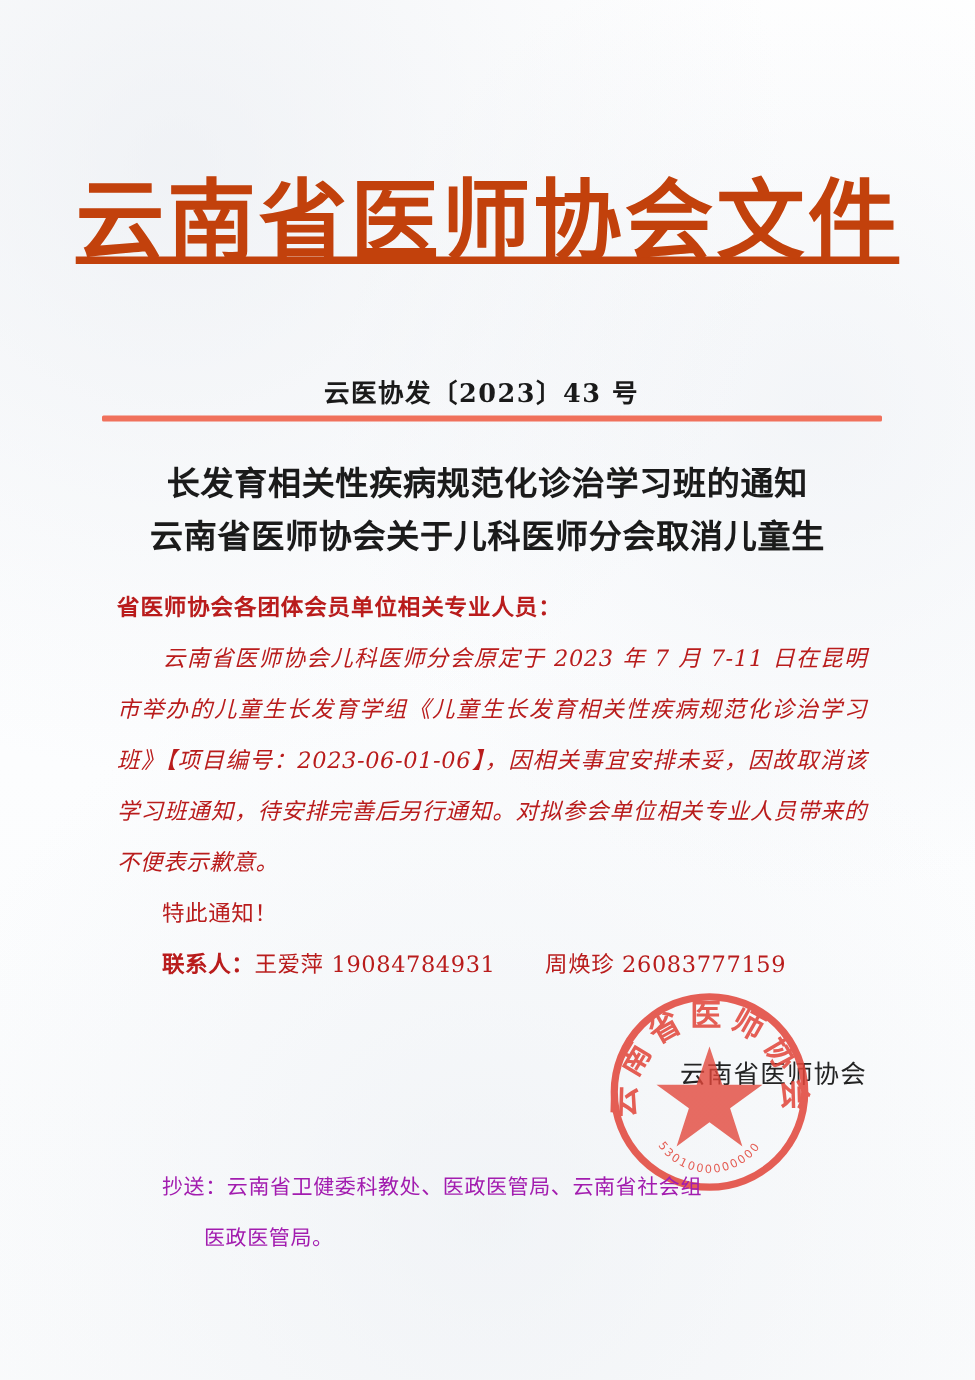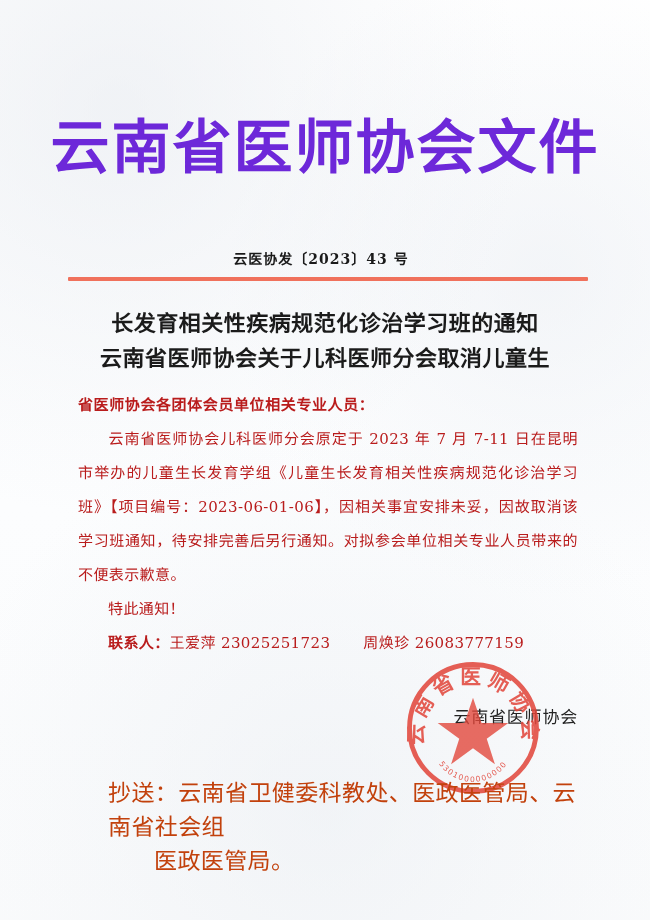--- a/index.html
+++ b/index.html
@@ -38,33 +38,34 @@
     left: 0;
     width: 650px;
     text-align: center;
   }
   #masthead-title {
     font-family: "DejaVu Serif", "Liberation Serif", serif;
     font-size: 59px;
     font-weight: 700;
     letter-spacing: 2px;
     line-height: 1;
-    color: #6d28d9;
+    color: #c2410c;
     white-space: nowrap;
+    text-decoration: underline;
   }
 
   
   #doc-number {
     position: absolute;
     top: 248px;
     left: 0;
     width: 642px;
     text-align: center;
     font-family: "DejaVu Serif", "Liberation Serif", serif;
-    font-size: 14px;
+    font-size: 17px;
     font-weight: 700;
     letter-spacing: 1px;
     color: #1a1a1a;
   }
 
   #red-rule {
     position: absolute;
     top: 277px;
     left: 68px;
     width: 520px;
@@ -101,20 +102,21 @@
     color: #b91c1c;
   }
   .salutation {
     font-weight: 700;
     letter-spacing: 0.6px;
   }
   .body-para {
     text-align: justify;
     text-justify: inter-character;
     letter-spacing: 0.4px;
+    font-style: italic;
   }
   .body-para .indent { display: inline-block; width: 2em; }
   .closing {
     letter-spacing: 0.4px;
   }
   .closing .indent { display: inline-block; width: 2em; }
   .contact-line {
     letter-spacing: 0.4px;
     white-space: nowrap;
   }
@@ -150,24 +152,24 @@
     pointer-events: none;
     opacity: 0.86;
   }
 
   
   #copyto-block {
     position: absolute;
     top: 776px;
     left: 108px;
     width: 470px;
-    font-family: Liberation Sans, sans-serif;
-    font-size: 23px;
+    font-family: Liberation Mono, monospace;
+    font-size: 14px;
     line-height: 34px;
-    color: #c2410c;
+    color: #a21caf;
     letter-spacing: 0.4px;
   }
   .copyto-line { display: block; }
   .copyto-line.cont { padding-left: 2em; }
 </style>
 </head>
 <body>
 
 <div id="page">
   <div id="paper-texture"></div>
@@ -185,21 +187,21 @@
     <span class="title-line">云南省医师协会关于儿科医师分会取消儿童生</span>
   </div>
 
   <div id="body-block">
     <div class="salutation">省医师协会各团体会员单位相关专业人员：</div>
 
     <div class="body-para"><span class="indent"></span><span>云南省医师协会儿科医师分会原定于 2023 年 7 月 7-11 日在昆明市举办的儿童生长发育学组《儿童生长发育相关性疾病规范化诊治学习班》【项目编号：2023-06-01-06】，因相关事宜安排未妥，因故取消该学习班通知，待安排完善后另行通知。对拟参会单位相关专业人员带来的不便表示歉意。</span></div>
 
     <div class="closing"><span class="indent"></span><span>特此通知！</span></div>
 
-    <div class="contact-line"><span class="indent"></span><span class="contact-label">联系人：</span><span>王爱萍 23025251723</span><span class="contact-gap"></span><span>周焕珍 26083777159</span></div>
+    <div class="contact-line"><span class="indent"></span><span class="contact-label">联系人：</span><span>王爱萍 19084784931</span><span class="contact-gap"></span><span>周焕珍 26083777159</span></div>
   </div>
 
   <div id="signature-block">
     <span id="signature-org">云南省医师协会</span>
   </div>
 
   <svg id="seal" viewBox="0 0 200 200">
     <defs>
       <path id="sealArcTop" d="M 28,108 A 72,72 0 0 1 172,108"></path>
       <path id="sealArcBottom" d="M 40,118 A 60,60 0 0 0 160,118"></path>

